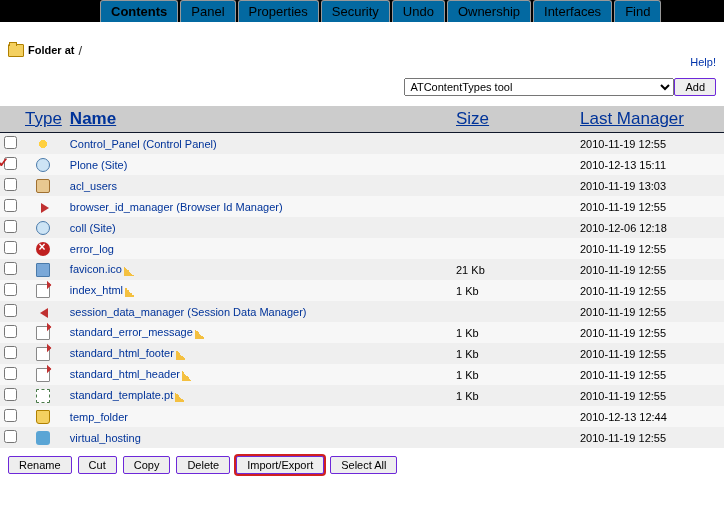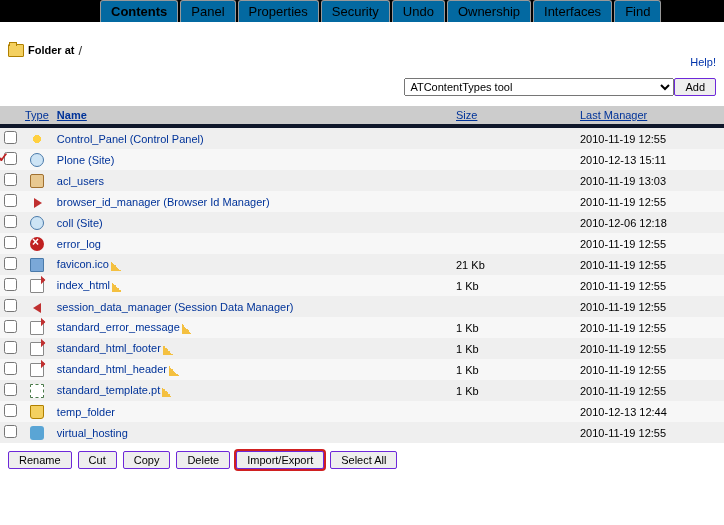--- a/index.html
+++ b/index.html
@@ -11,21 +11,21 @@
 .folder-icon { width: 16px; height: 13px; background: #f4d060; border: 1px solid #b08000; border-radius: 1px; margin-right: 4px; position: relative; }
 .folder-icon::before { content: ''; position: absolute; top: -3px; left: 0; width: 6px; height: 3px; background: #f4d060; border: 1px solid #b08000; border-bottom: none; }
 .header-title { font-weight: bold; font-size: 11px; }
 .header-path { font-size: 13px; color: #333; margin-left: 4px; }
 .help-link { margin-left: auto; color: #0033aa; cursor: pointer; margin-top: 24px; }
 .addrow { display: flex; justify-content: flex-end; padding: 4px 8px 10px 8px; gap: 0; }
 select { font-size: 11px; padding: 1px; width: 270px; }
 .btn { background: #eee; border: 1px solid #6d28d9; border-radius: 2px; padding: 2px 10px; font-size: 11px; cursor: pointer; }
 table { width: 100%; border-collapse: collapse; }
 thead tr { background: #ccc; }
-th { text-align: left; padding: 3px 4px; color: #003399; font-weight: normal; font-size: 11px; border-bottom: 4px solid #0f172a; }
+th { text-align: left; padding: 3px 4px; color: #003399; font-weight: normal; font-size: 17px; border-bottom: 1px solid #0f172a; }
 th a { color: #003399; text-decoration: underline; cursor: pointer; }
 th .sorted { font-weight: bold; }
 tbody tr { background: #efefef; }
 tbody tr.odd { background: #f7f7f7; }
 td { padding: 3px 4px; font-size: 11px; vertical-align: middle; }
 td.namecell a { color: #003399; text-decoration: none; cursor: pointer; }
 .chk { width: 20px; }
 .iconcell { width: 20px; text-align: center; }
 .icon-s { display: inline-block; width: 14px; height: 14px; vertical-align: middle; }
 .i-gear { background: radial-gradient(circle, #ffd040 40%, #b08000 41%, transparent 42%); border-radius: 50%; }

